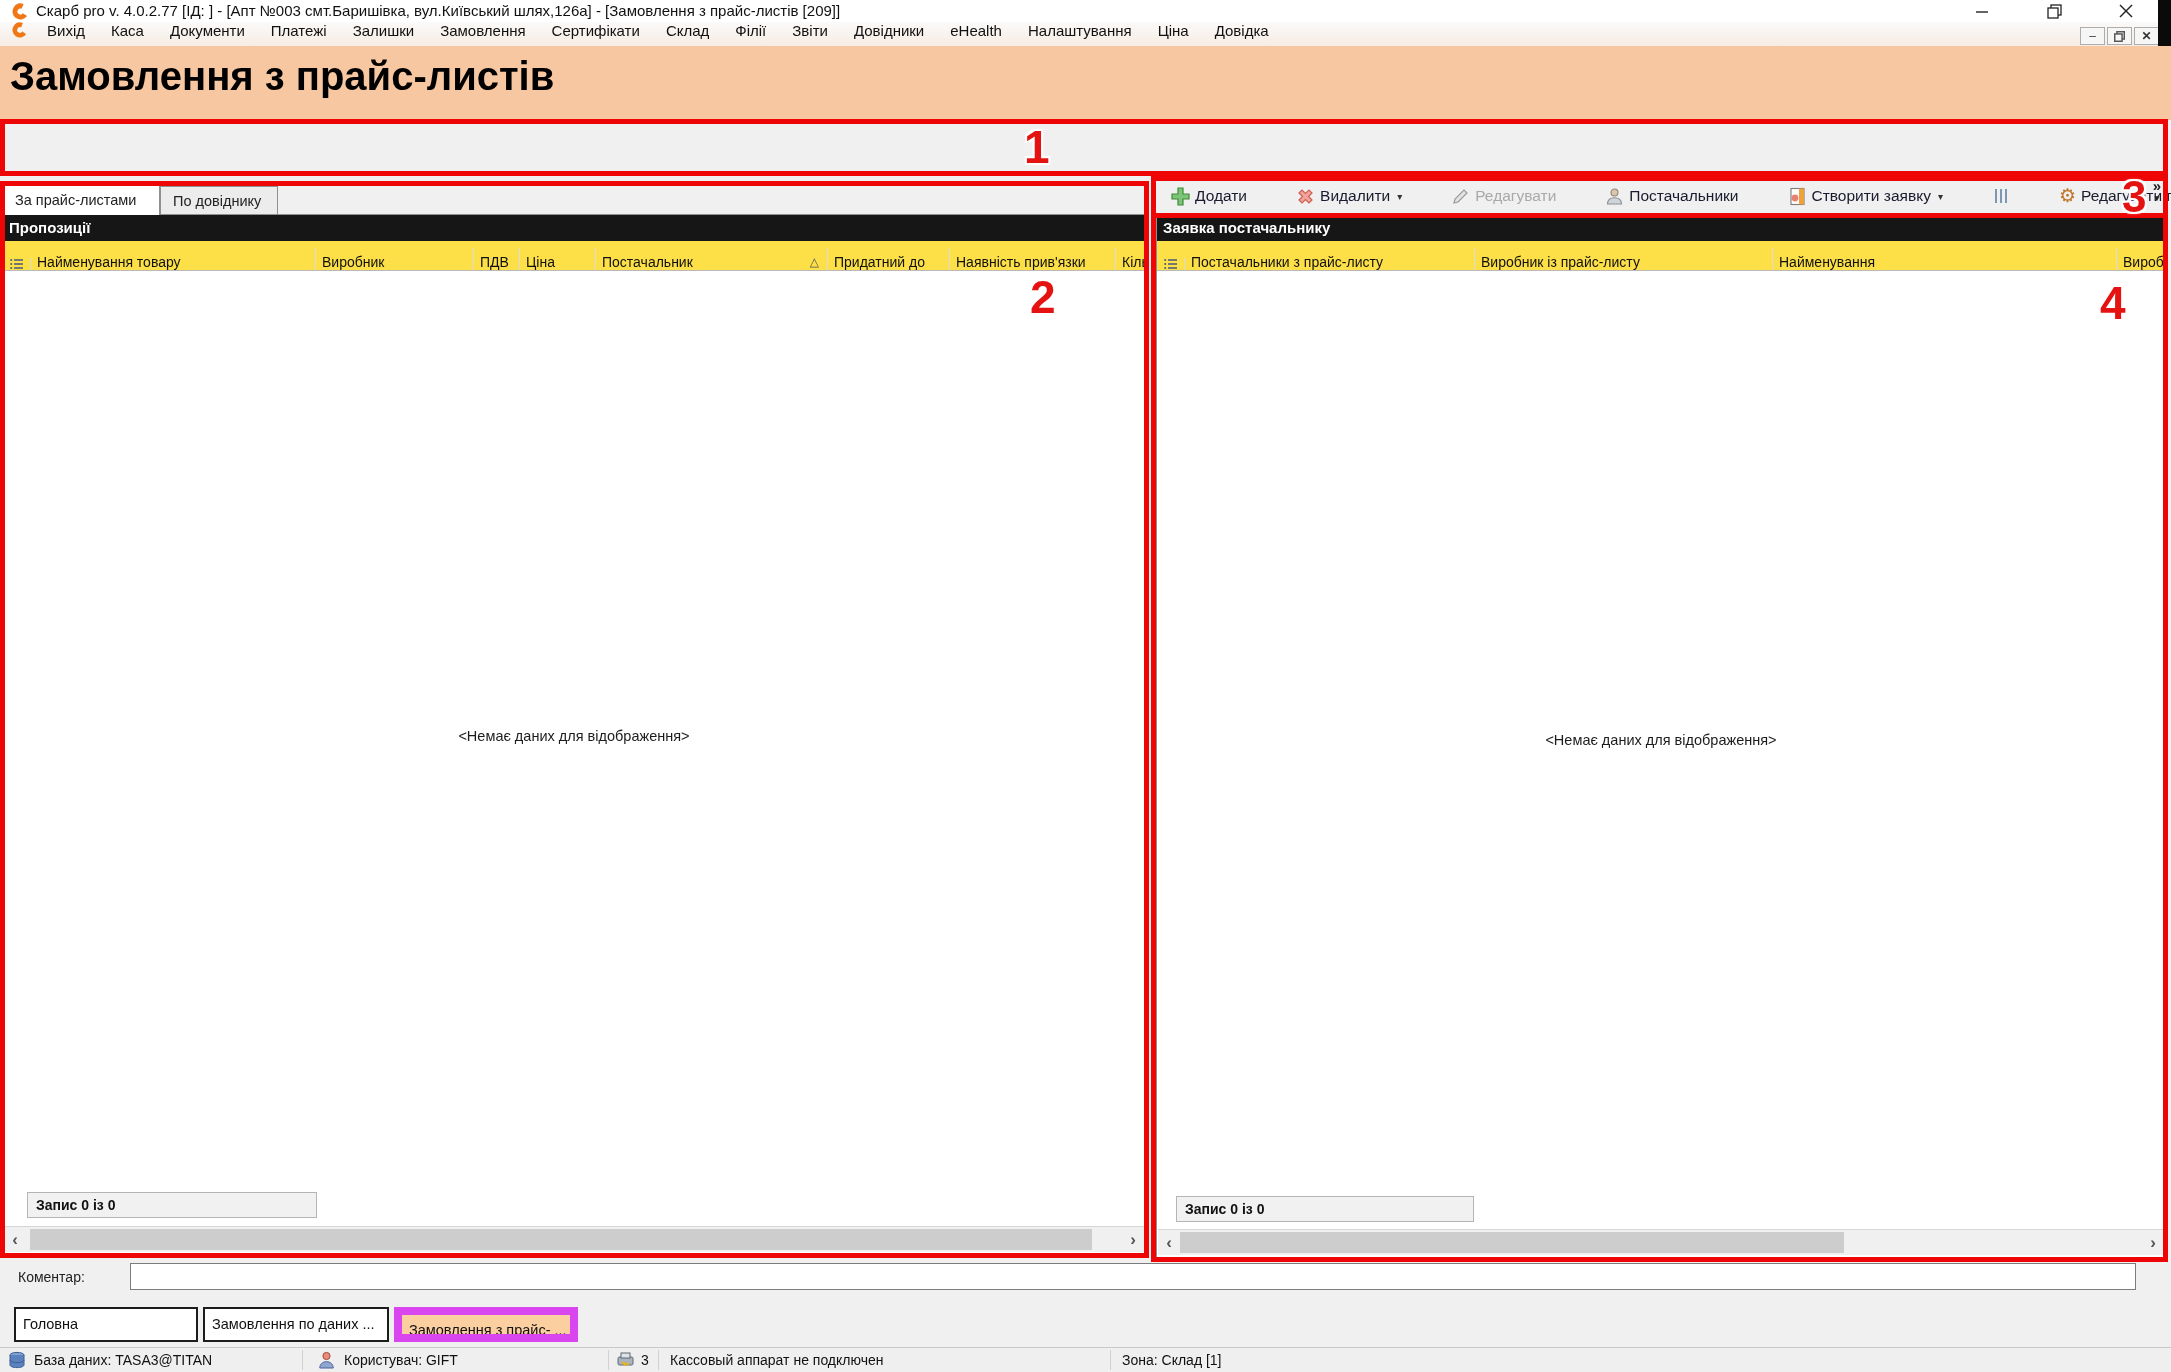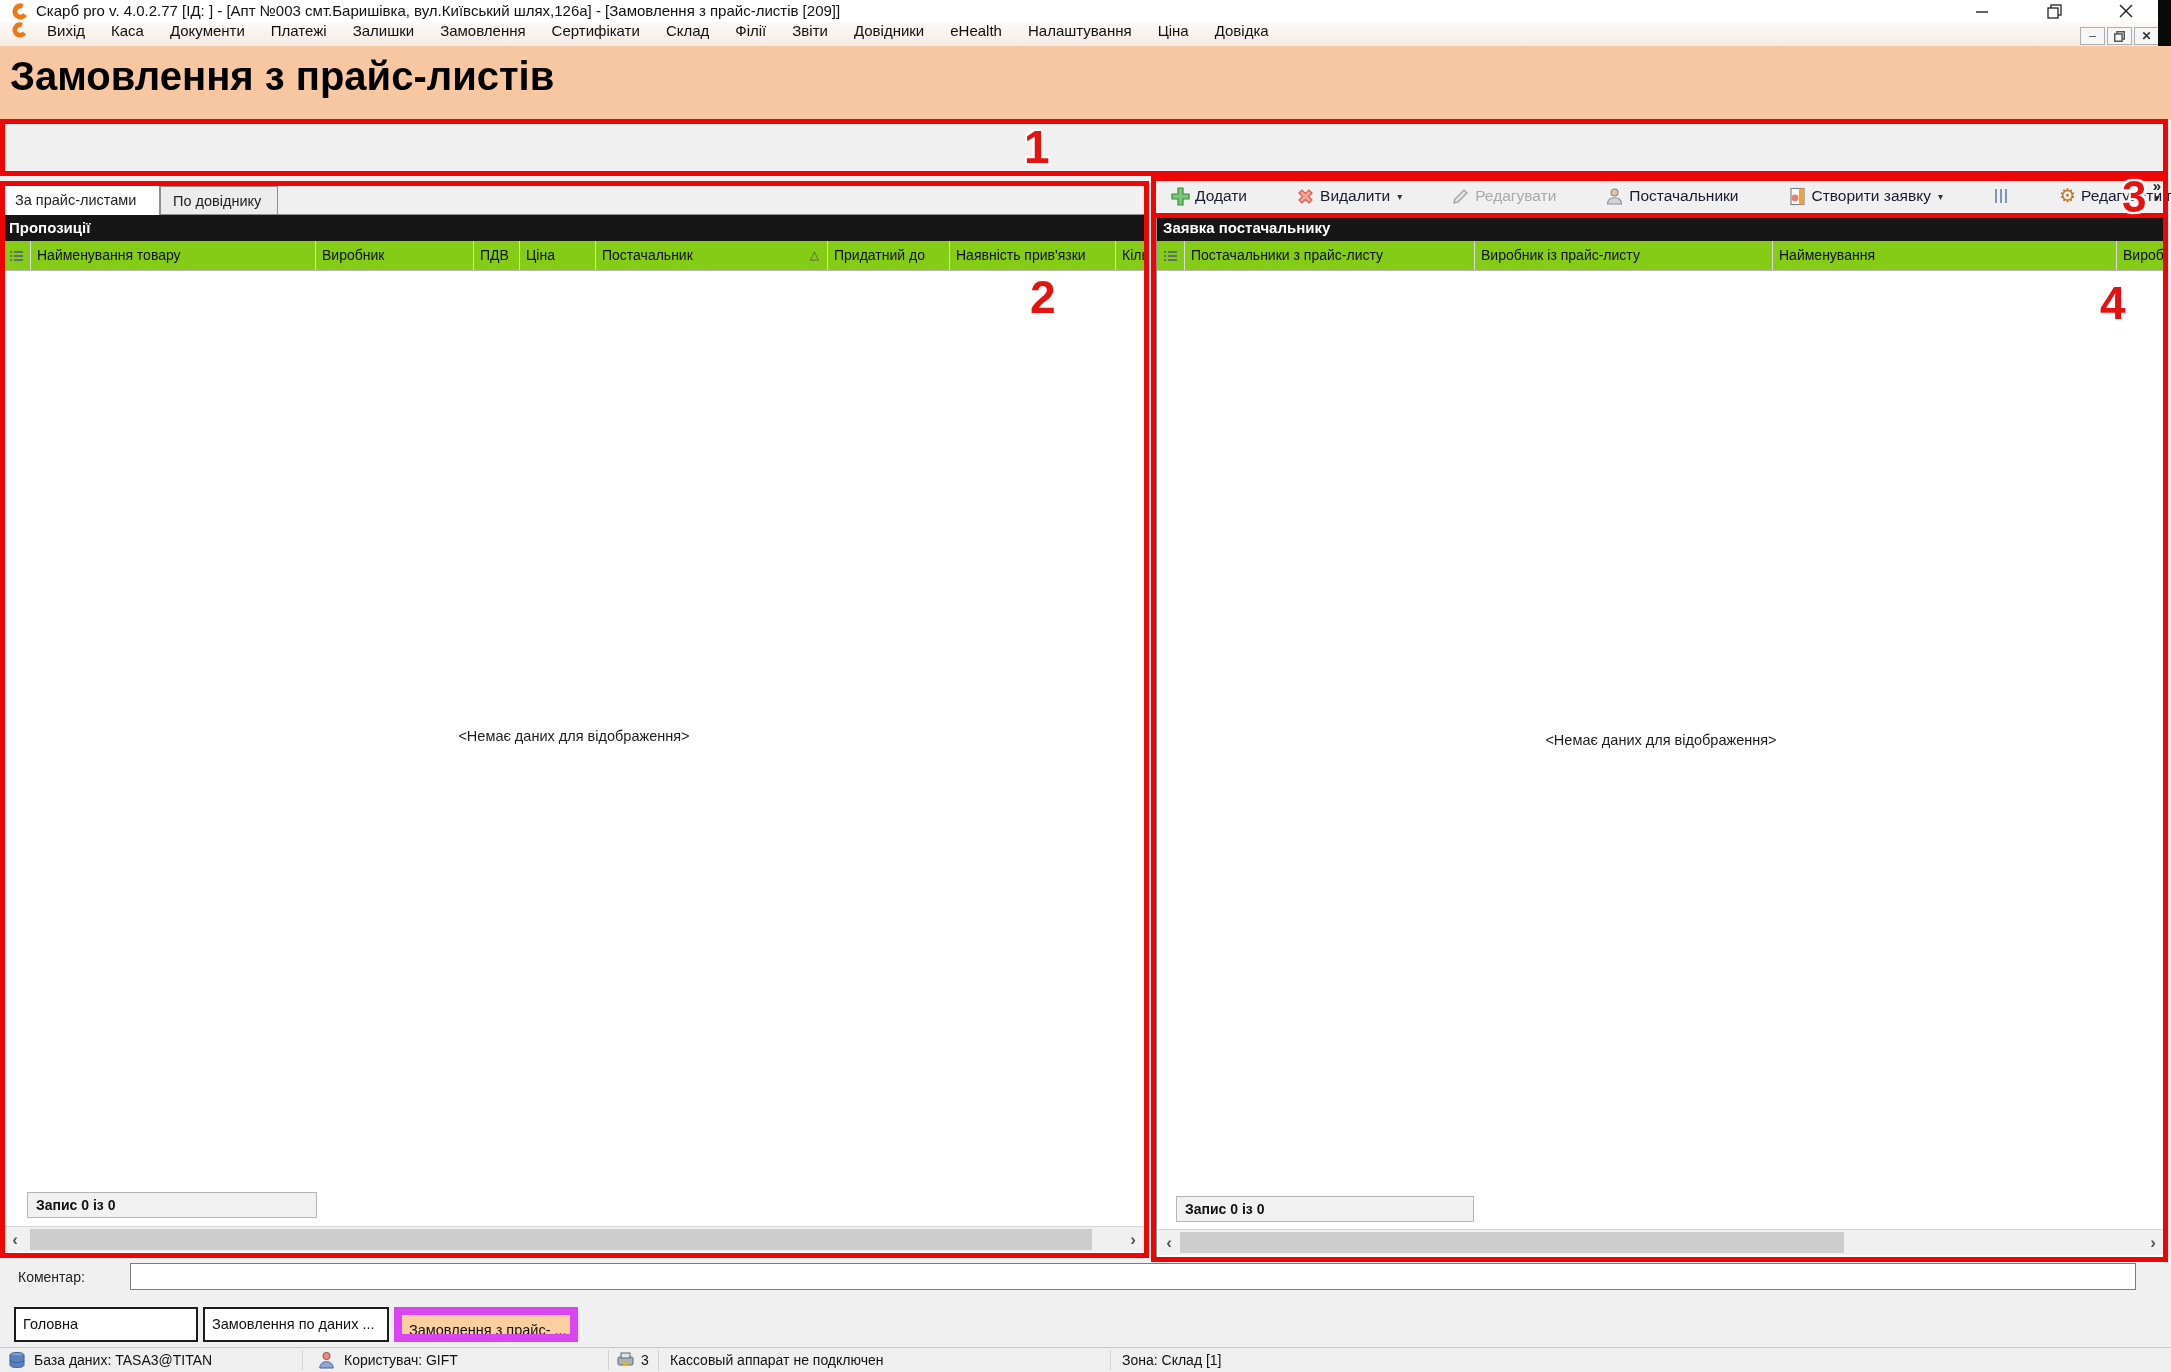--- a/index.html
+++ b/index.html
@@ -32,21 +32,21 @@
   .bigfield { position:absolute; top:126px; height:42px; background:#fff; border:1px solid #7a7a7a; display:flex; align-items:stretch; overflow:hidden; }
   .bigfield .val { flex:1; font-size:21px; line-height:40px; padding-left:4px; white-space:nowrap; overflow:hidden; }
   .bigfield .morebtn { width:24px; background:#e3e3e3; border-left:1px solid #9a9a9a; font-size:12px; text-align:center; line-height:38px; color:#333; }
 
   
   .panel { background:transparent; }
   .ptab { position:absolute; top:2px; height:30px; border:1px solid #8f8f8f; font-size:14.5px; padding:0 12px; line-height:28px; background:#ececec; color:#222; }
   .ptab.active { background:#fff; border-bottom:none; top:0; height:31px; z-index:3; line-height:30px; }
   .pbody { position:absolute; left:0; background:#fff; border:1px solid #8f8f8f; }
   .blackbar { height:26px; background:#161616; color:#fff; font-weight:bold; font-size:15px; line-height:25px; padding-left:6px; }
-  .colrow { height:30px; display:flex; border-bottom:1px solid #b9b9b9; background:#84cc16; }
+  .colrow { height:30px; display:flex; border-bottom:1px solid #b9b9b9; background:#fde047;align-items:flex-end; }
   .colcell { border-right:1px solid #dcdcdc; font-size:14px; padding:6px 0 0 6px; white-space:nowrap; overflow:hidden; position:relative; }
   .colcell .sort { position:absolute; right:8px; top:7px; font-size:12px; color:#555; }
   .coliconcell { width:28px; border-right:1px solid #dcdcdc; display:flex; align-items:center; justify-content:center; }
   .emptytext { position:absolute; width:100%; text-align:center; font-size:14.5px; color:#1c1c1c; }
   .recbox { position:absolute; height:26px; background:#f1f1f1; border:1px solid #b5b5b5; font-weight:bold; font-size:14px; line-height:24px; padding-left:8px; }
   .hscroll { position:absolute; height:26px; background:#f0f0f0; border-top:1px solid #d6d6d6; }
   .harrow { position:absolute; top:0; width:22px; height:100%; display:flex; align-items:center; justify-content:center; font-size:17px; font-weight:bold; color:#555; }
   .hthumb { position:absolute; top:2px; height:21px; background:#cdcdcd; }
 
   

